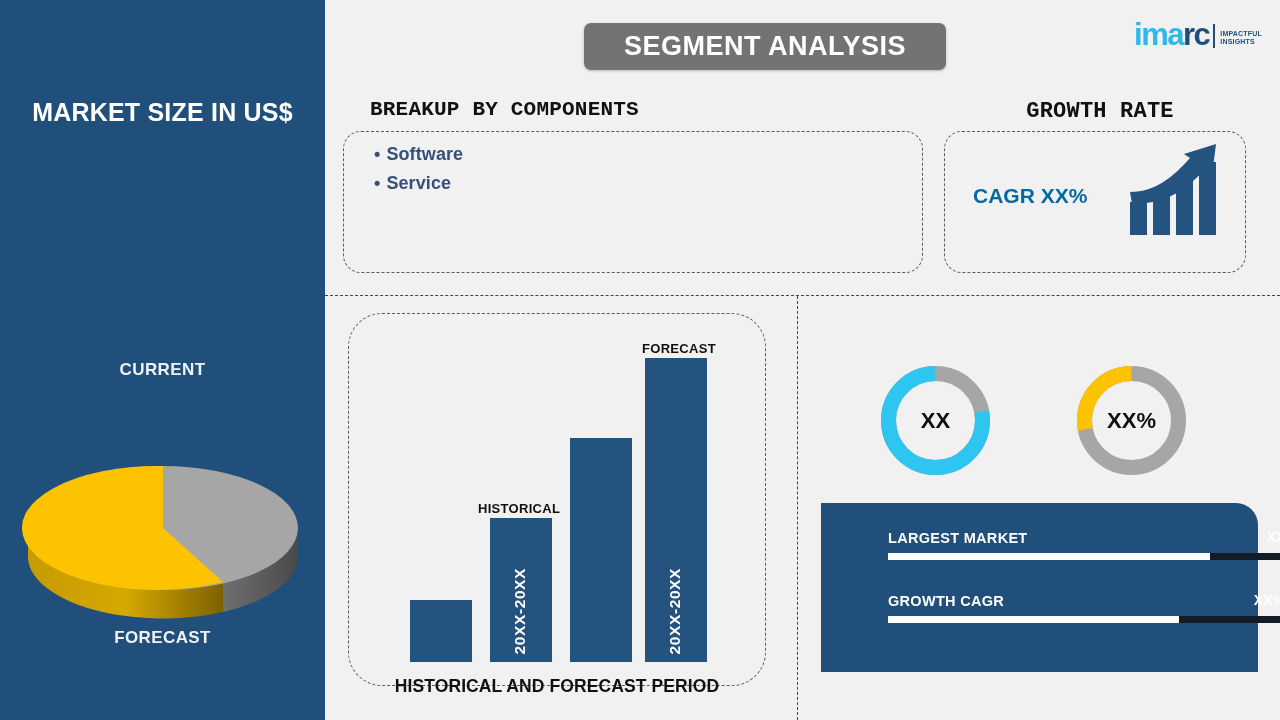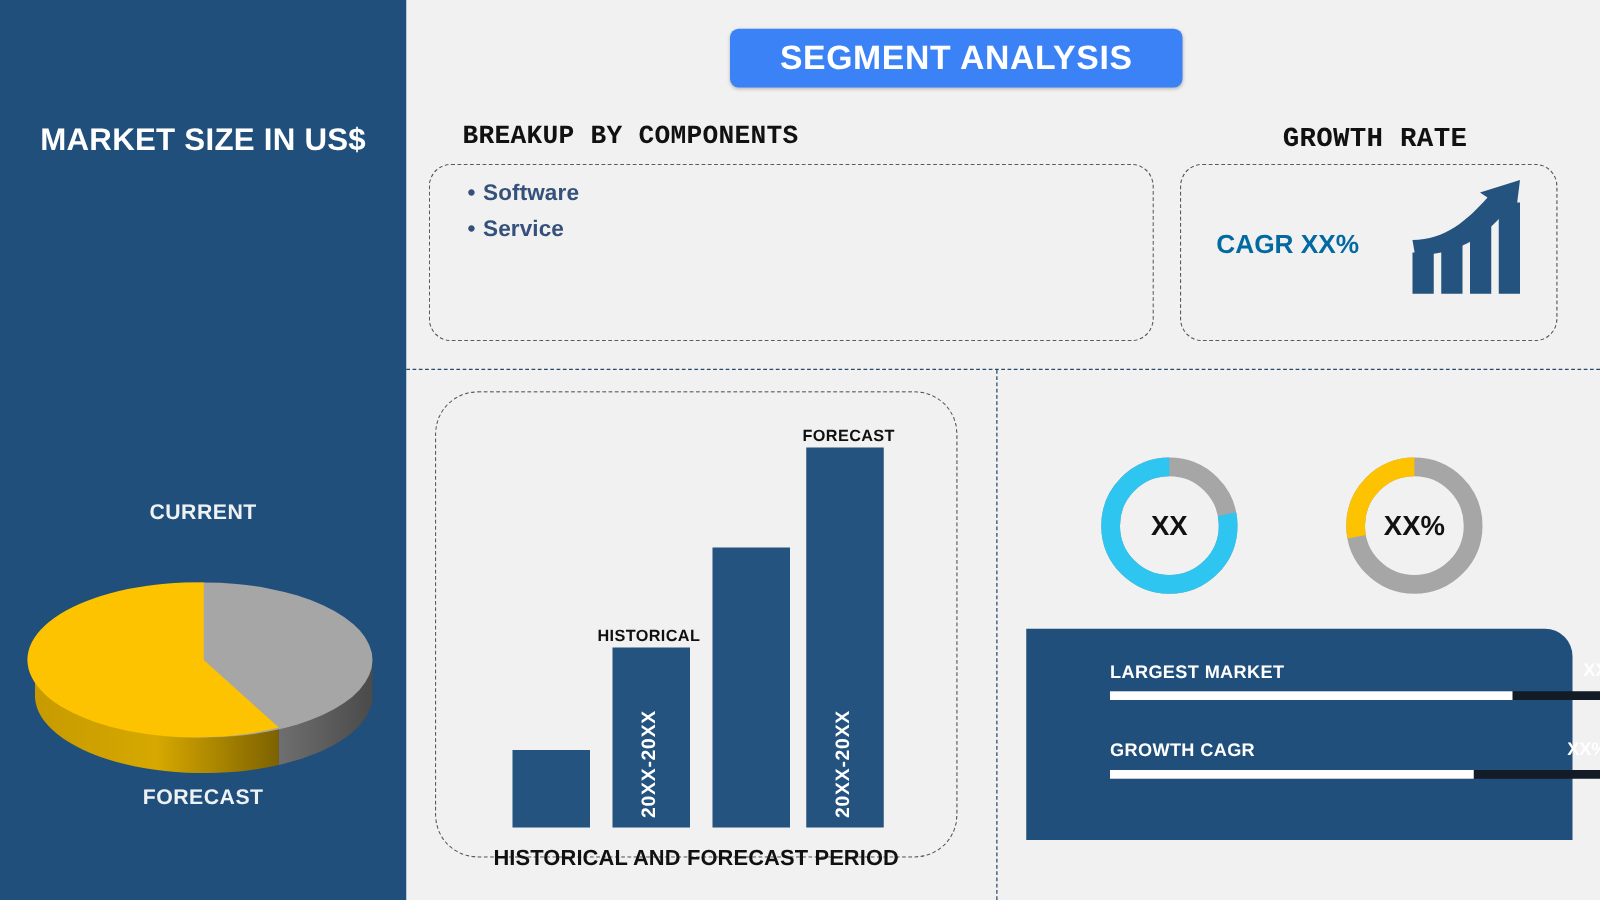--- a/index.html
+++ b/index.html
@@ -28,34 +28,34 @@
     font-size: 25px; font-weight: bold;
     letter-spacing: .2px;
   }
   .pie-wrap { position: absolute; left: 18px; width: 290px; }
   #pie-current-wrap { top: 158px; height: 190px; }
   #pie-forecast-wrap { top: 432px; height: 190px; }
   .pie-caption {
     position: absolute; left: 0; width: 325px; text-align: center;
     color: #eef2f5; font-size: 17px; font-weight: bold; letter-spacing: .4px;
   }
-  #cap-current { top: 360px; margin-top: 40px; }
+  #cap-current { top: 360px; }
   #cap-forecast { top: 628px; }
   .pie-label {
     position: absolute; color: #1a1a1a;
     font-size: 19px; font-weight: bold;
     pointer-events: none;
   }
   #lbl-current { left: 68px; top: 196px; }
 
   
   #title-badge {
     position: absolute; left: 584px; top: 23px;
     width: 362px; height: 47px;
-    background: #3b82f6;
+    background: #737373;
     border-radius: 7px;
     display: flex; align-items: center; justify-content: center;
     box-shadow: 0 1px 3px rgba(0,0,0,.25);
   }
   #title-badge span {
     color: #ffffff; font-size: 27px; font-weight: bold; letter-spacing: .5px;
   }
   #logo {
     position: absolute; right: 18px; top: 12px;
     display: flex; align-items: flex-end; height: 38px;
@@ -202,20 +202,30 @@
       <path d="M 145,96 L 145,34 A 135,62 0 1 0 205,150 Z" fill="#fdc300"></path>
     </svg>
     
   </div>
   <div class="pie-caption" id="cap-forecast">FORECAST</div>
 
   <div id="title-badge">
     <span>SEGMENT ANALYSIS</span>
   </div>
 
+  <div id="logo">
+    <div id="logo-mark">
+      <span class="c1">ima</span><span class="c2">rc</span>
+    </div>
+    <div id="logo-div"></div>
+    <div id="logo-tag">
+      <div>IMPACTFUL</div>
+      <div>INSIGHTS</div>
+    </div>
+  </div>
 
   <div class="sec-head" id="head-components">BREAKUP BY COMPONENTS</div>
   <div class="dashbox" id="box-components"></div>
   <div class="comp-list">
     <div class="comp-item">
       <span class="bullet">•</span><span>Software</span>
     </div>
     <div class="comp-item">
       <span class="bullet">•</span><span>Service</span>
     </div>

